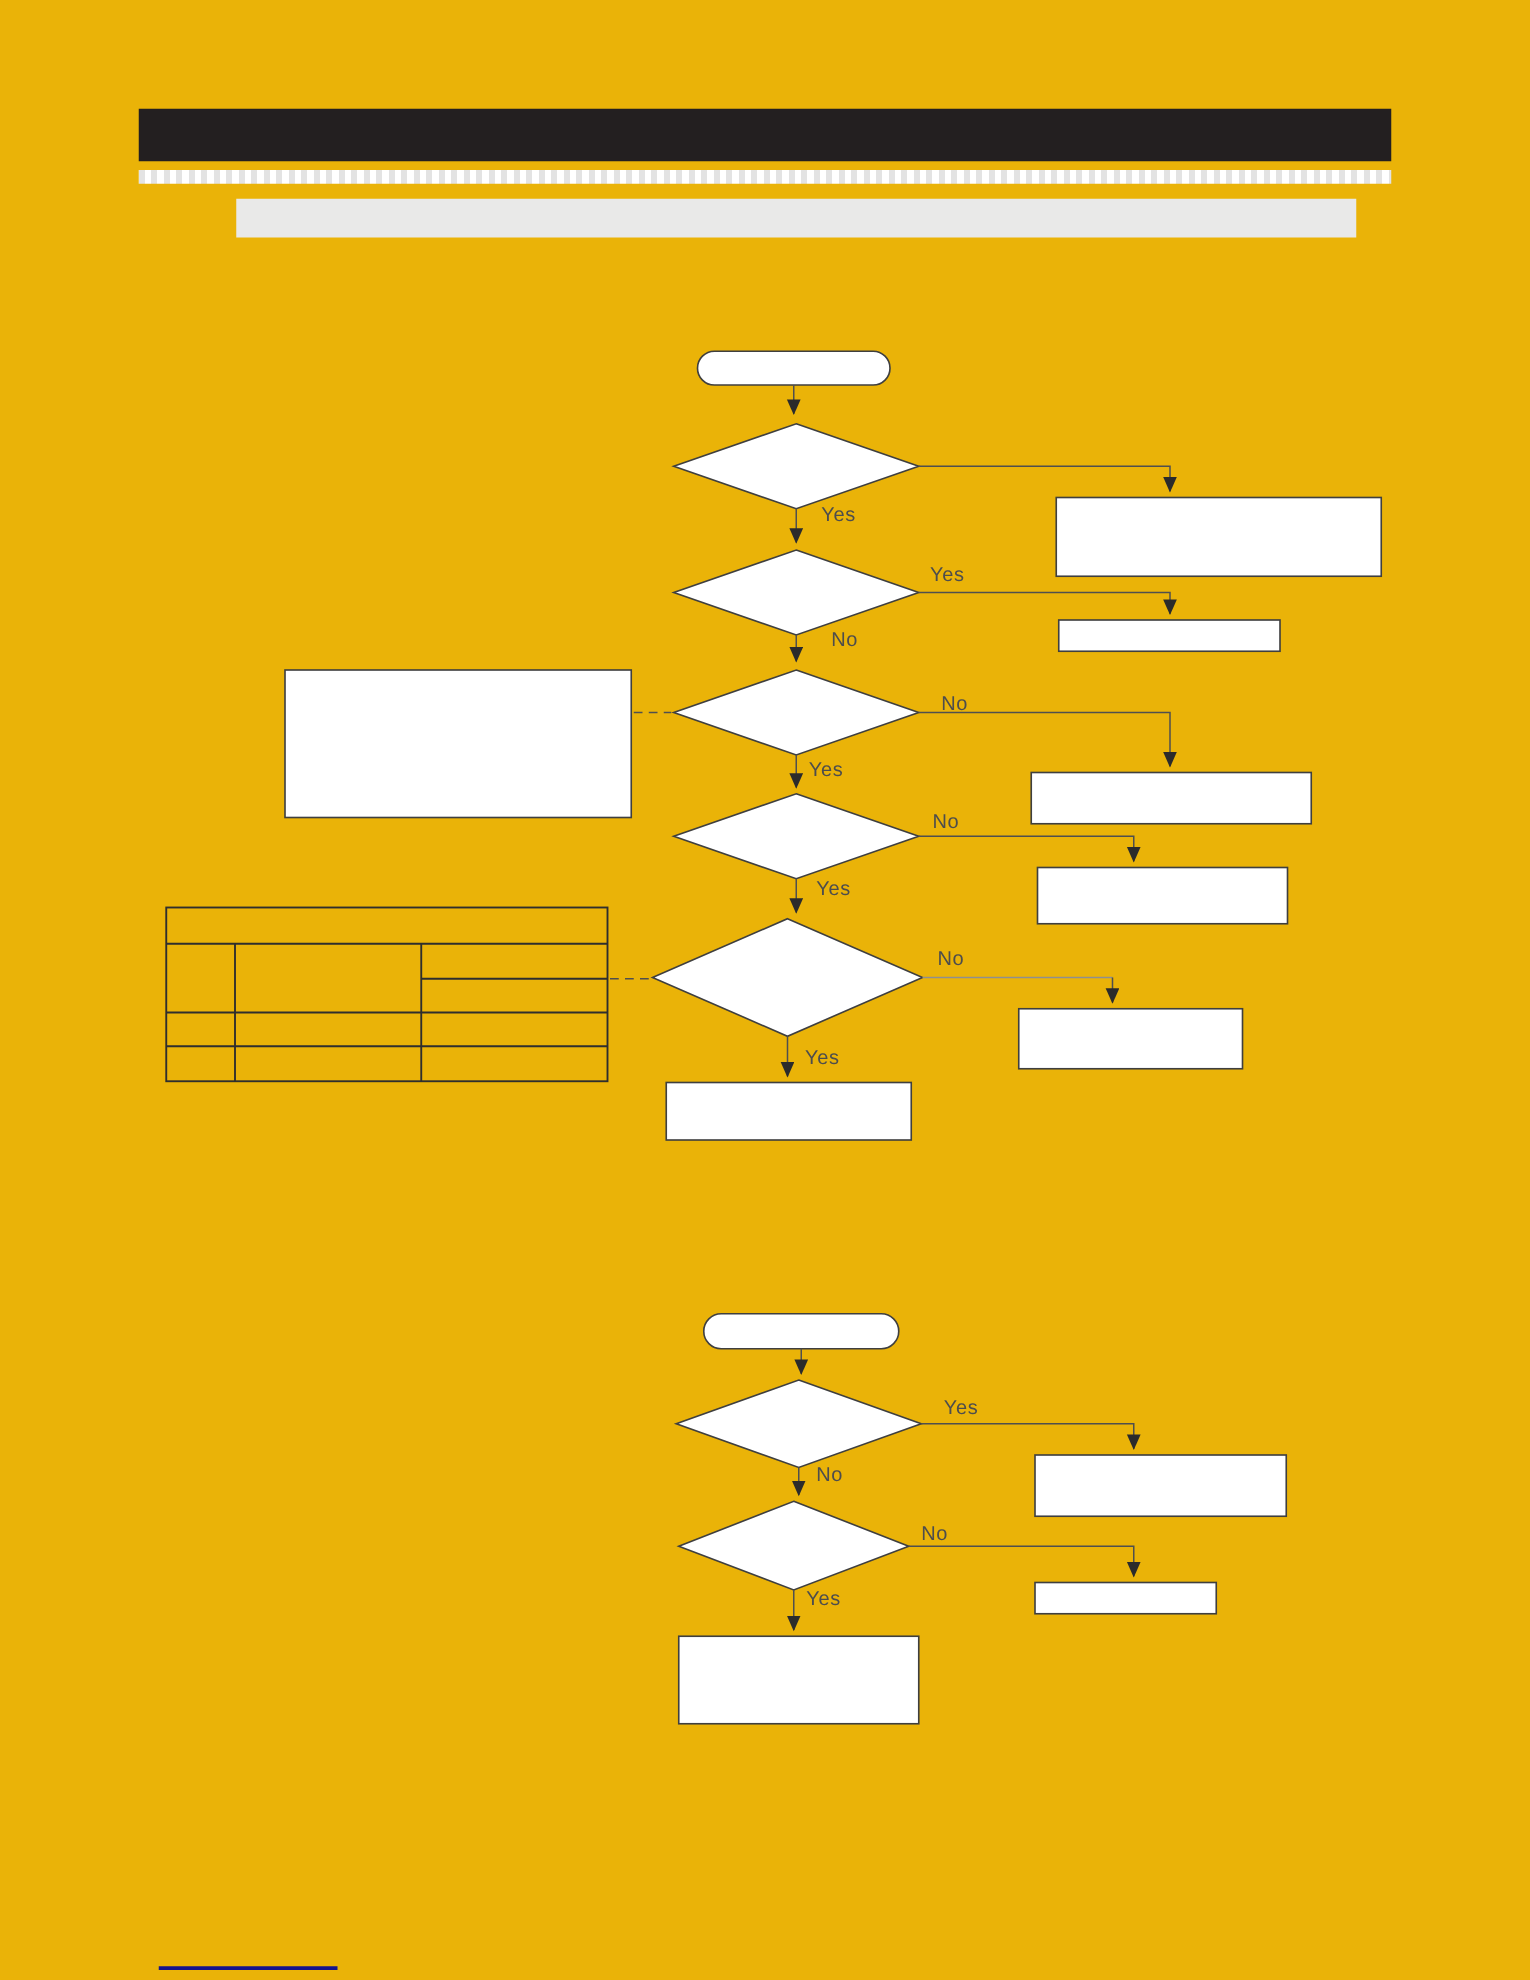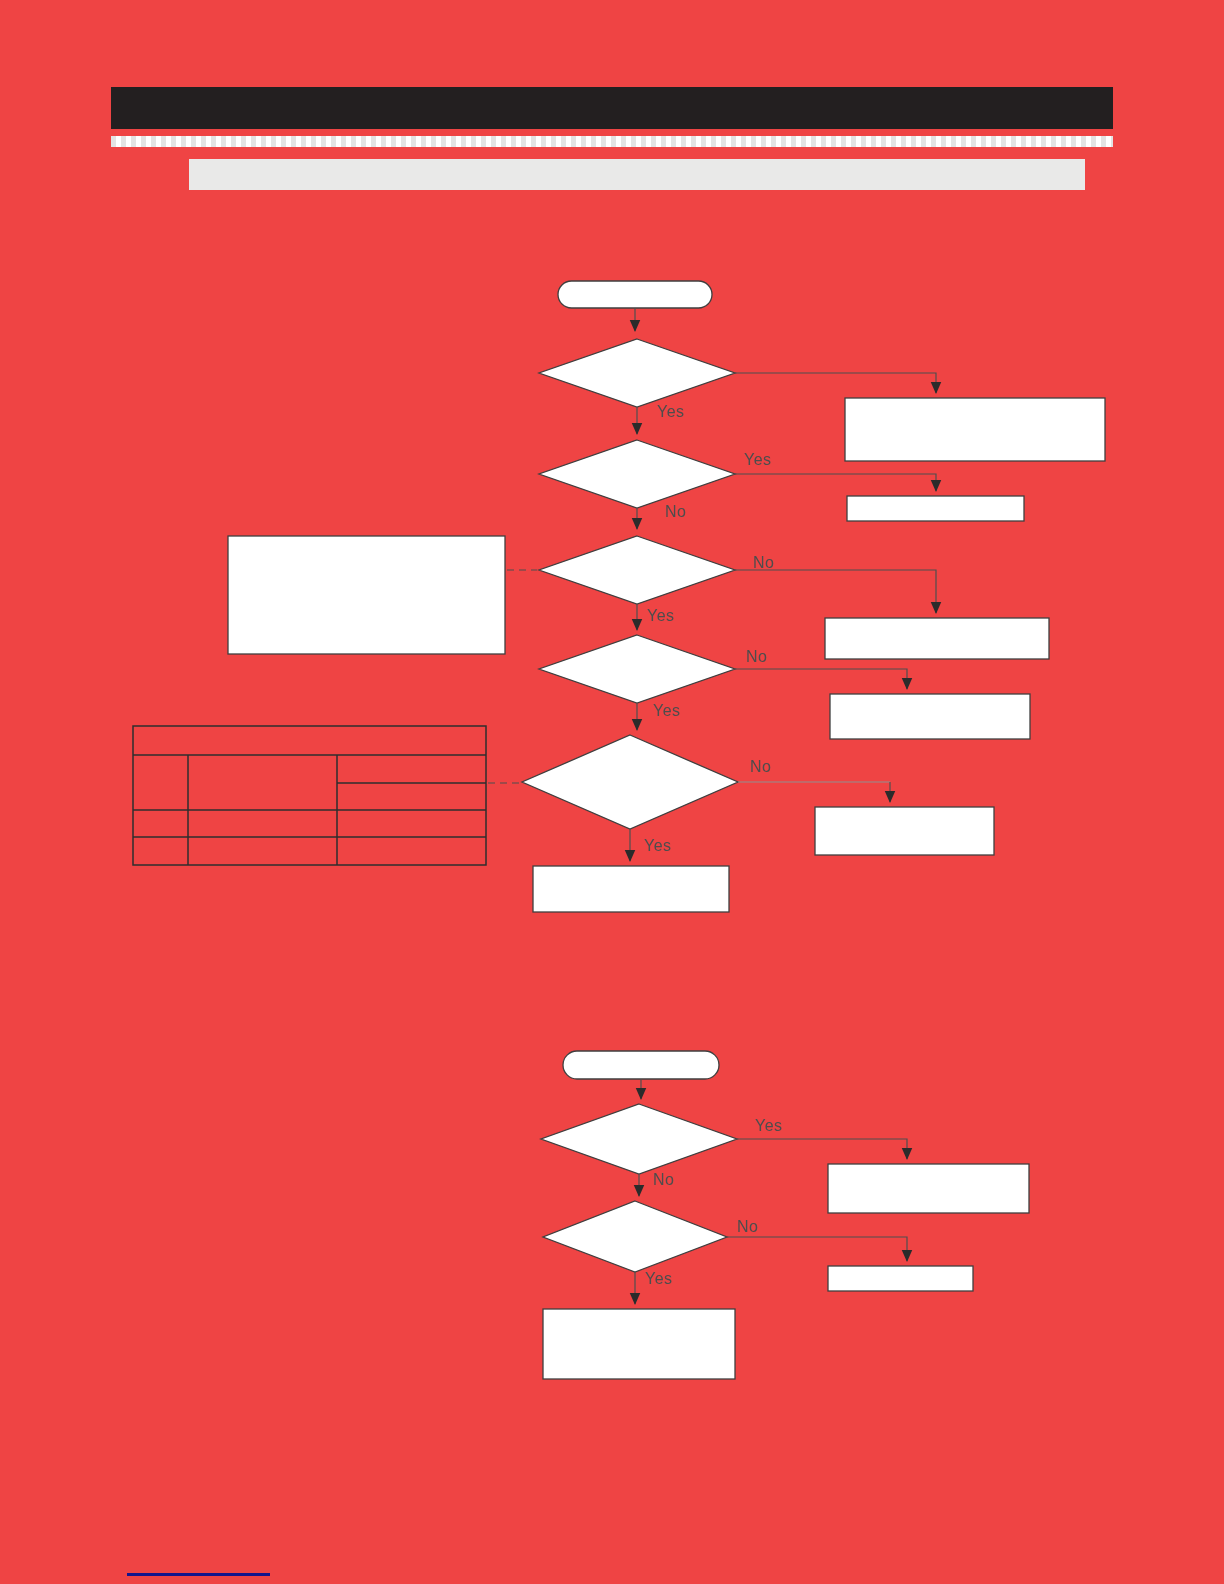--- a/index.html
+++ b/index.html
@@ -1,19 +1,19 @@
 <!DOCTYPE html>
 <html><head>
 <meta charset="utf-8">
 <style>
   html,body{margin:0;padding:0;background:#ffffff;}
   .page{
     position:relative;
     width:1224px;height:1584px;
-    background:#ef4444;
+    background:#eab308;
     font-family:"Liberation Sans", sans-serif;
     overflow:hidden;
   }
   .header-bar{
     position:absolute;left:111px;top:87px;width:1002px;height:42px;
     background:#231f20;
   }
   .dash-row{
     position:absolute;left:111px;top:136px;width:1002px;height:11px;
     background:repeating-linear-gradient(90deg,#e3e3e3 0 5px,#ffffff 5px 10px);

